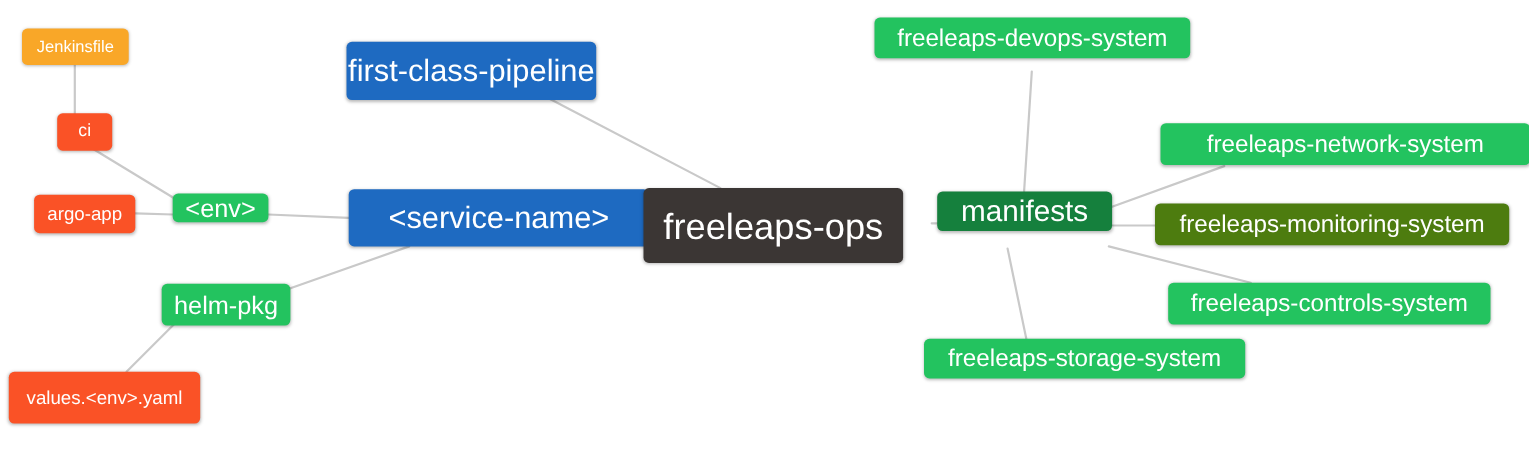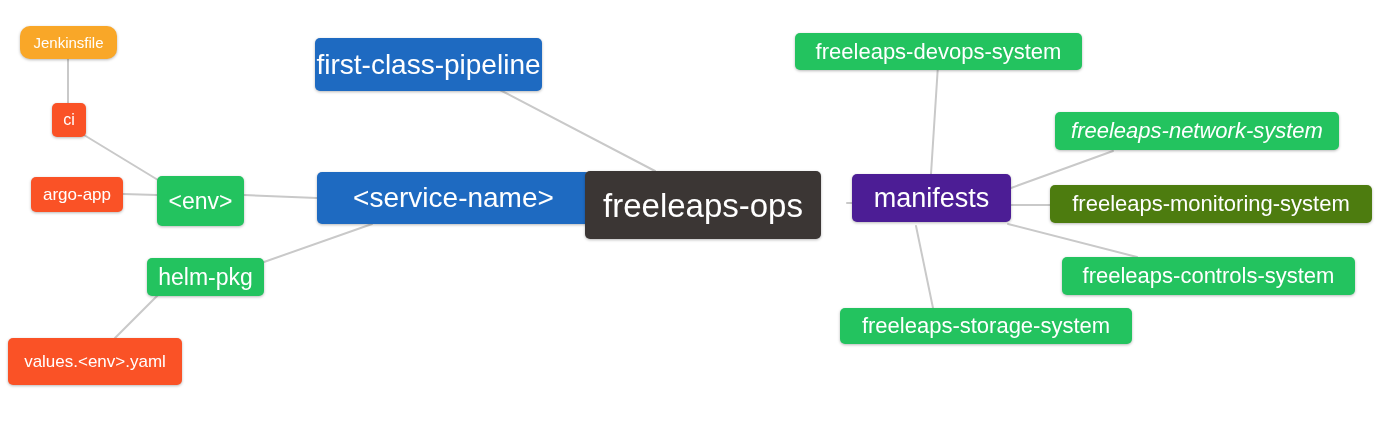--- a/index.html
+++ b/index.html
@@ -50,29 +50,29 @@
       <line x1="500" y1="90" x2="655" y2="171" stroke="#c9c9c9" stroke-width="2" stroke-linecap="round"></line>
       <line x1="554" y1="199" x2="585" y2="200" stroke="#c9c9c9" stroke-width="2" stroke-linecap="round"></line>
       <line x1="847" y1="203" x2="852" y2="203" stroke="#c9c9c9" stroke-width="2" stroke-linecap="round"></line>
       <line x1="938" y1="65" x2="931" y2="174" stroke="#c9c9c9" stroke-width="2" stroke-linecap="round"></line>
       <line x1="1011" y1="188" x2="1113" y2="151" stroke="#c9c9c9" stroke-width="2" stroke-linecap="round"></line>
       <line x1="1011" y1="205" x2="1052" y2="205" stroke="#c9c9c9" stroke-width="2" stroke-linecap="round"></line>
       <line x1="1008" y1="224" x2="1137" y2="257" stroke="#c9c9c9" stroke-width="2" stroke-linecap="round"></line>
       <line x1="916" y1="226" x2="933" y2="308" stroke="#c9c9c9" stroke-width="2" stroke-linecap="round"></line>
     </svg>
   <div id="node-layer">
-      <div class="node" style="left: 20px; top: 26px; width: 97px; height: 33px; font-size: 15px; background: rgb(249, 167, 40); border-radius: 10px;">Jenkinsfile</div>
-      <div class="node" style="left: 52px; top: 103px; width: 34px; height: 34px; font-size: 16px; background: rgb(250, 82, 38);">ci</div>
+      <div class="node" style="left: 20px; top: 26px; width: 97px; height: 33px; font-size: 15px; background: rgb(249, 167, 40);">Jenkinsfile</div>
+      <div class="node" style="left: 52px; top: 103px; width: 50px; height: 34px; font-size: 16px; background: rgb(250, 82, 38);">ci</div>
       <div class="node" style="left: 31px; top: 177px; width: 92px; height: 35px; font-size: 17px; background: rgb(250, 82, 38);">argo-app</div>
-      <div class="node" style="left: 157px; top: 176px; width: 87px; height: 50px; font-size: 23px; background: rgb(35, 195, 95);">&lt;env&gt;</div>
+      <div class="node" style="left: 157px; top: 176px; width: 87px; height: 26px; font-size: 23px; background: rgb(35, 195, 95);">&lt;env&gt;</div>
       <div class="node" style="left: 147px; top: 258px; width: 117px; height: 38px; font-size: 23px; background: rgb(35, 195, 95);">helm-pkg</div>
       <div class="node" style="left: 8px; top: 338px; width: 174px; height: 47px; font-size: 17px; background: rgb(250, 82, 38);">values.&lt;env&gt;.yaml</div>
       <div class="node" style="left: 315px; top: 38px; width: 227px; height: 53px; font-size: 28px; background: rgb(30, 106, 193);">first-class-pipeline</div>
       <div class="node" style="left: 317px; top: 172px; width: 273px; height: 52px; font-size: 28px; background: rgb(30, 106, 193);">&lt;service-name&gt;</div>
       <div class="node" style="left: 585px; top: 171px; width: 236px; height: 68px; font-size: 33px; background: rgb(59, 54, 52);">freeleaps-ops</div>
-      <div class="node" style="left: 852px; top: 174px; width: 159px; height: 48px; font-size: 27px; background: #4c1d95;">manifests</div>
-      <div class="node" style="left: 795px; top: 33px; width: 287px; height: 37px; font-size: 22px; background: rgb(35, 195, 95);">freeleaps-devops-system</div>
-      <div class="node" style="left: 1055px; top: 112px; width: 284px; height: 38px; font-size: 22px; background: rgb(35, 195, 95); font-style: italic;">freeleaps-network-system</div>
+      <div class="node" style="left: 852px; top: 174px; width: 159px; height: 36px; font-size: 27px; background: #15803d;">manifests</div>
+      <div class="node" style="left: 795px; top: 16px; width: 287px; height: 37px; font-size: 22px; background: rgb(35, 195, 95);">freeleaps-devops-system</div>
+      <div class="node" style="left: 1055px; top: 112px; width: 336px; height: 38px; font-size: 22px; background: rgb(35, 195, 95);">freeleaps-network-system</div>
       <div class="node" style="left: 1050px; top: 185px; width: 322px; height: 38px; font-size: 22px; background: #4d7c0f;">freeleaps-monitoring-system</div>
       <div class="node" style="left: 1062px; top: 257px; width: 293px; height: 38px; font-size: 22px; background: rgb(35, 195, 95);">freeleaps-controls-system</div>
       <div class="node" style="left: 813px; top: 308px; width: 292px; height: 36px; font-size: 22px; background: rgb(35, 195, 95); margin-left: 27px;">freeleaps-storage-system</div>
     </div>
 </div>
 
 </body></html>

